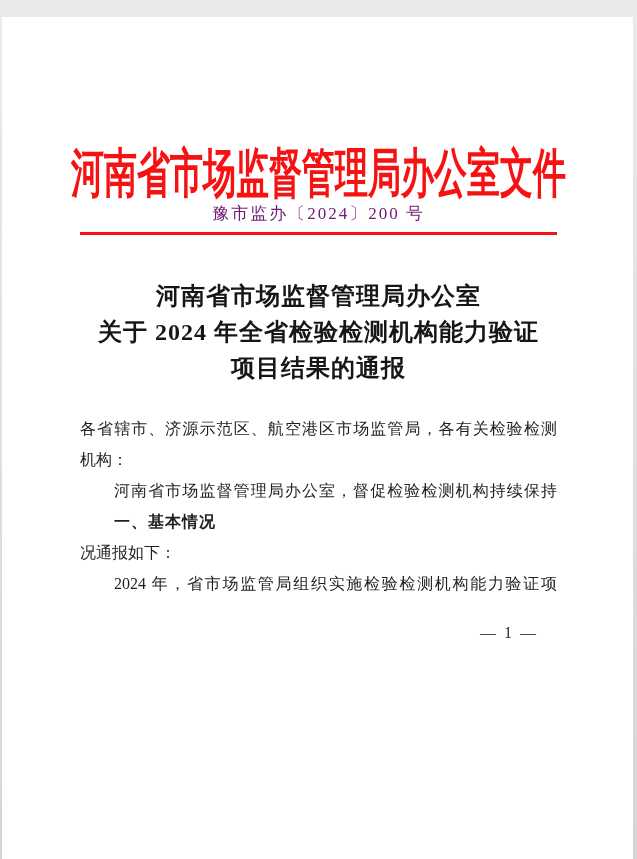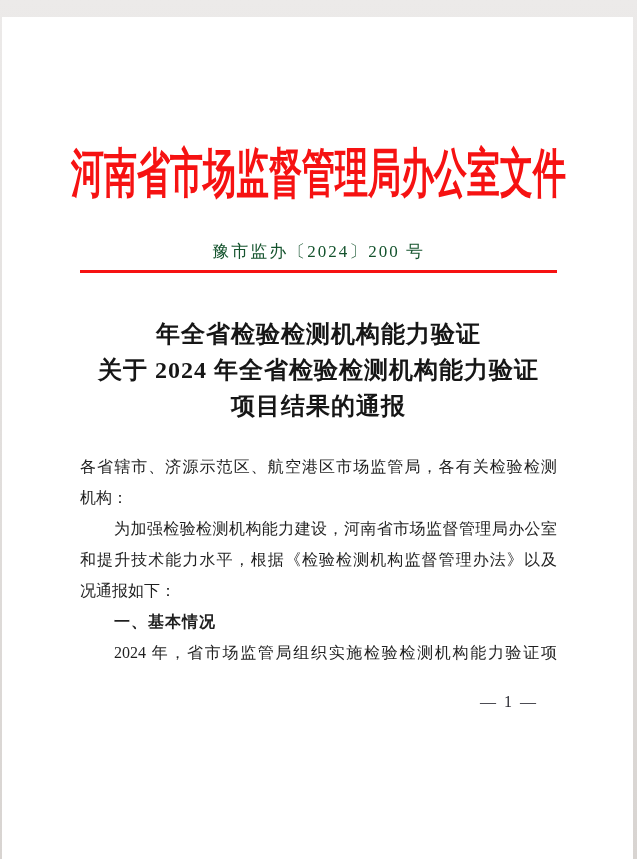--- a/index.html
+++ b/index.html
@@ -39,26 +39,25 @@
   .red-header span {
     display: inline-block;
     font-size: 33px;
     font-weight: 700;
     color: var(--accent-red);
     transform: scaleY(1.6);
     transform-origin: center;
     letter-spacing: 0px;
   }
   .doc-number {
-    margin-top: 38px;
     text-align: center;
     font-size: 17px;
     line-height: 24px;
     letter-spacing: 2px;
-    color: #14532d;
+    color: #701a75;
   }
   .red-rule {
     margin-top: 6px;
     height: 3px;
     background: var(--accent-red);
   }
   .doc-title {
     margin-top: 43px;
     text-align: center;
     font-size: 24px;
@@ -110,31 +109,30 @@
 
     <div class="red-header">
       <span>河南省市场监督管理局办公室文件</span>
     </div>
 
     <div class="doc-number">豫市监办〔2024〕200 号</div>
 
     <div class="red-rule"></div>
 
     <div class="doc-title">
-      <div>年全省检验检测机构能力验证</div>
+      <div>河南省市场监督管理局办公室</div>
       <div>关于 2024 年全省检验检测机构能力验证</div>
       <div>项目结果的通报</div>
     </div>
 
     <div class="body-text">
       <div class="body-line">各省辖市、济源示范区、航空港区市场监管局，各有关检验检测</div>
       <div class="body-line short">机构：</div>
-      <div class="body-line indent">为加强检验检测机构能力建设，河南省市场监督管理局办公室</div>
-      <div class="body-line">和提升技术能力水平，根据《检验检测机构监督管理办法》以及</div>
+      <div class="body-line indent">河南省市场监督管理局办公室，督促检验检测机构持续保持</div>
+      <div class="body-line heading">一、基本情况</div>
       <div class="body-line short">况通报如下：</div>
-      <div class="body-line heading">一、基本情况</div>
       <div class="body-line indent">2024 年，省市场监管局组织实施检验检测机构能力验证项</div>
     </div>
 
     <div class="page-number">— 1 —</div>
 
   </div>
 </div>
 
 </body></html>

